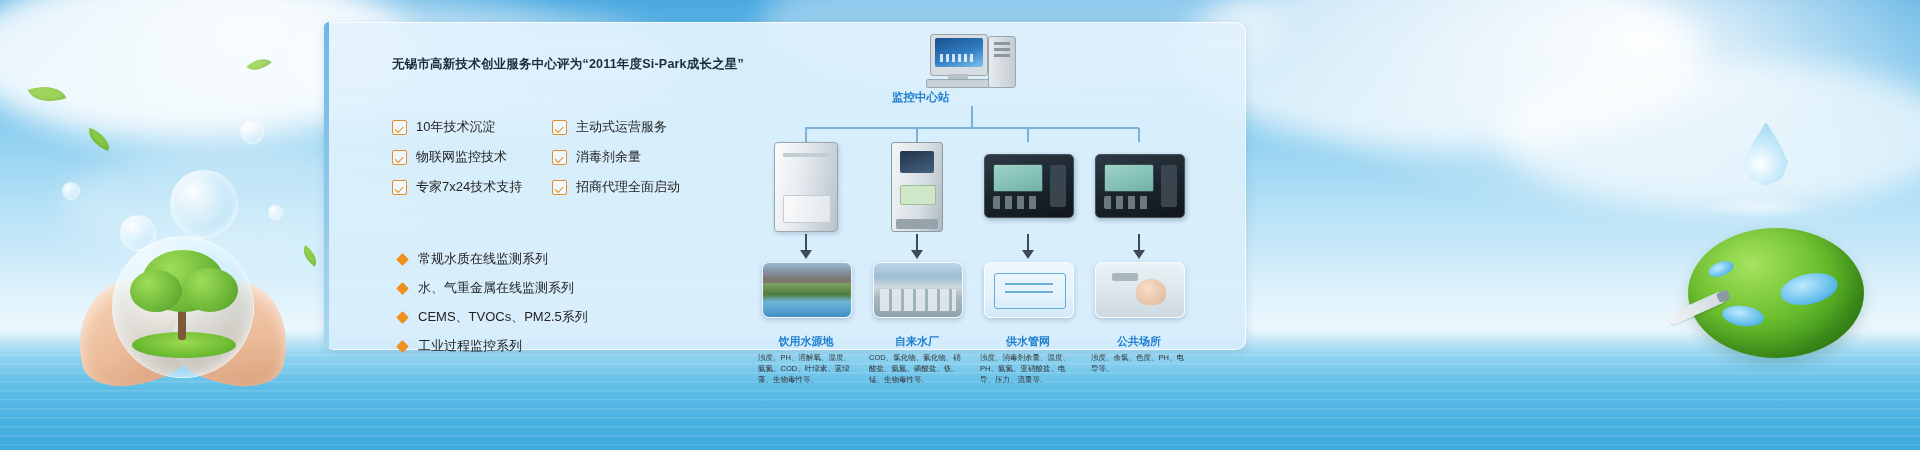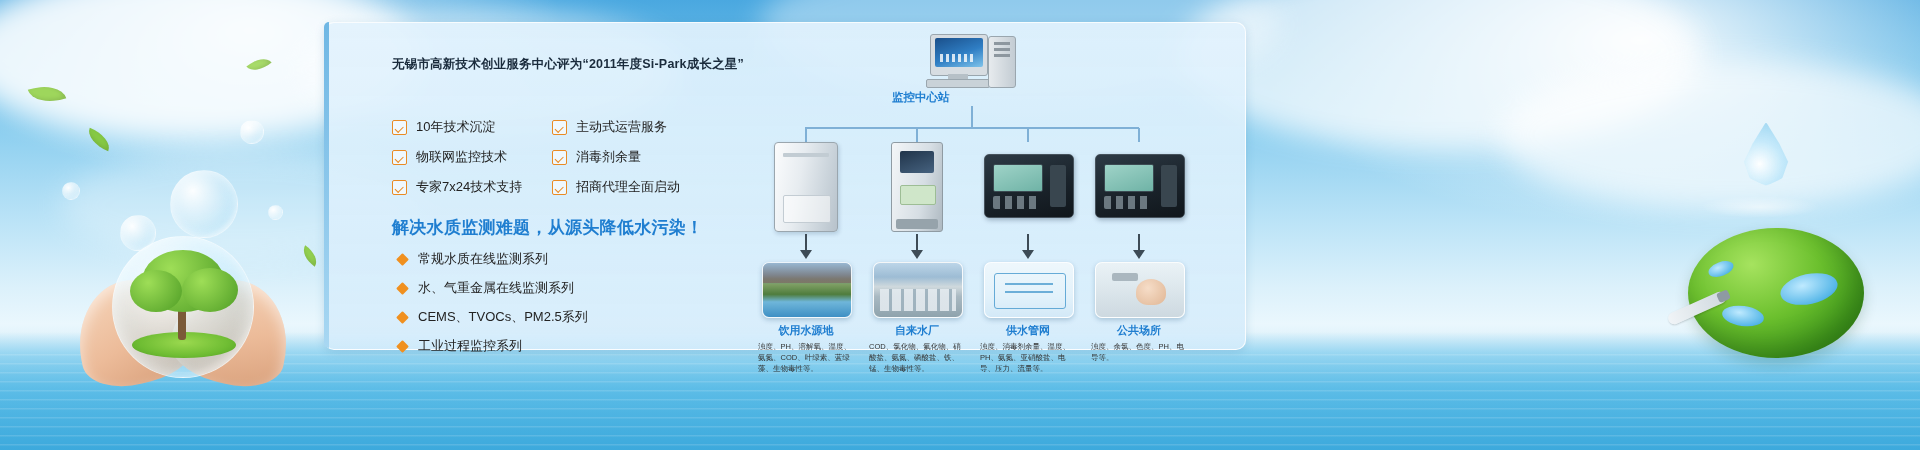--- a/index.html
+++ b/index.html
@@ -188,21 +188,21 @@
   .ph-pipe{background:linear-gradient(180deg,#eef7fc 0%,#e3f2fb 60%,#d3e9f7 100%);}
   .ph-pipe:before{content:"";position:absolute;left:9px;top:10px;width:70px;height:34px;
          border:1.6px solid #4f9ed0;border-radius:3px;opacity:.85;}
   .ph-pipe:after{content:"";position:absolute;left:20px;top:20px;width:48px;height:1.6px;background:#4f9ed0;
          box-shadow:0 8px 0 #4f9ed0;opacity:.8;}
   .ph-tap{background:linear-gradient(180deg,#eaf2f6 0%,#dfe9ee 40%,#cdd9e0 100%);}
   .ph-tap:before{content:"";position:absolute;left:16px;top:10px;width:26px;height:8px;background:#aab7bf;border-radius:2px;}
   .ph-tap:after{content:"";position:absolute;left:40px;top:16px;width:30px;height:26px;border-radius:50% 50% 40% 40%;
          background:radial-gradient(circle at 40% 35%,#f6ddc8,#e0b694);}
 
-  .card-title{margin-top:5px;text-align:center;color:#1f7ed0;font-size:11px;font-weight:bold;}
+  .card-title{margin-top:16px;text-align:center;color:#1f7ed0;font-size:11px;font-weight:bold;}
   .card-desc{margin-top:4px;color:#333;font-size:7.5px;line-height:1.45;text-align:left;width:96px;margin-left:-4px;}
 </style>
 </head>
 <body>
 
 <div class="stage">
 
   <div class="sky">
     <div class="cloud c1"></div>
     <div class="cloud c2"></div>
@@ -272,21 +272,20 @@
     <div class="feat-item">
       <span class="chk"></span>
       <span class="feat-label">专家7x24技术支持</span>
     </div>
     <div class="feat-item">
       <span class="chk"></span>
       <span class="feat-label">招商代理全面启动</span>
     </div>
   </div>
 
-  <div class="h2">解决水质监测难题，从源头降低水污染！</div>
 
   <div class="blist">
     <div class="bitem">
       <span class="dia"></span>
       <span class="bitem-label">常规水质在线监测系列</span>
     </div>
     <div class="bitem">
       <span class="dia"></span>
       <span class="bitem-label">水、气重金属在线监测系列</span>
     </div>

